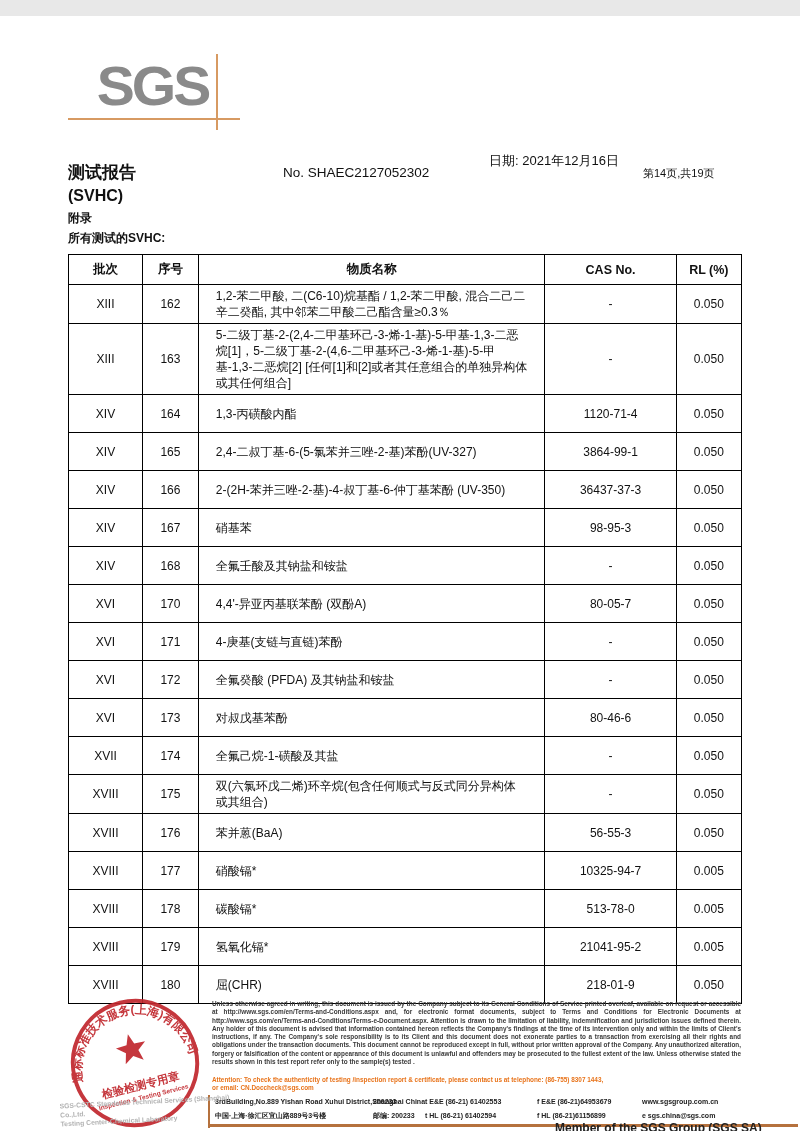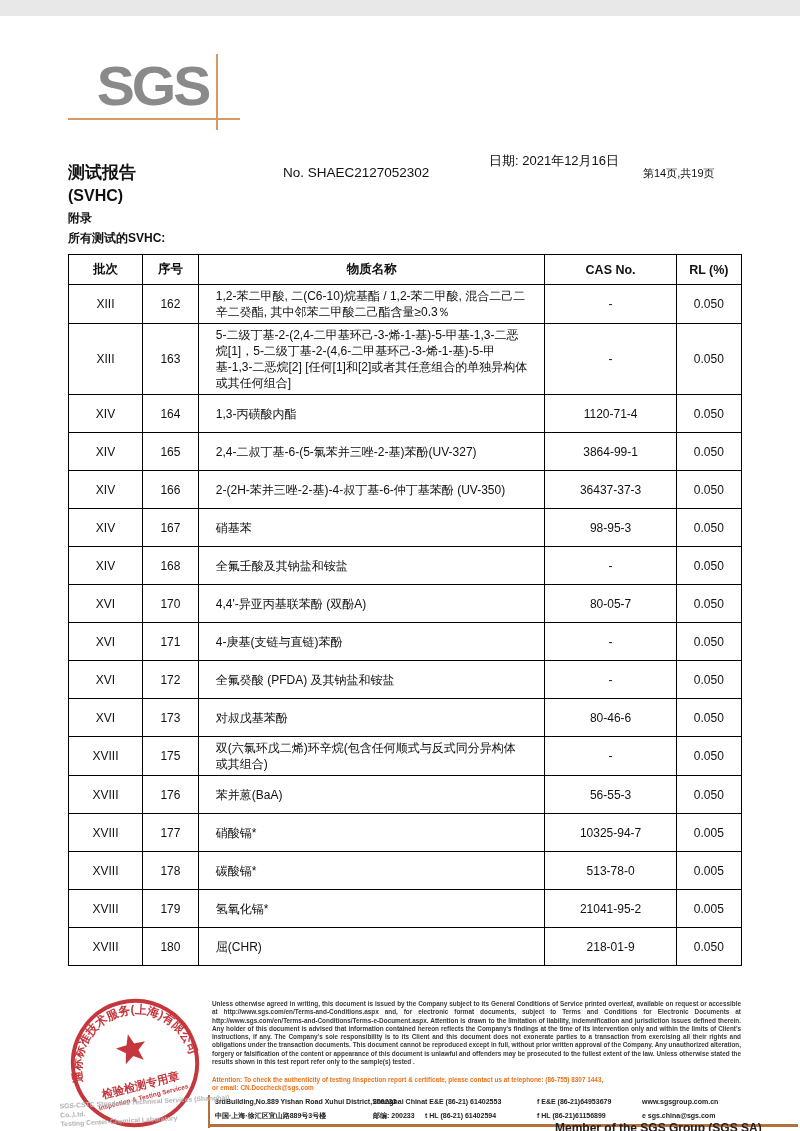--- a/index.html
+++ b/index.html
@@ -156,20 +156,27 @@
       <td class="col-no">172</td>
       <td class="col-name">全氟癸酸 (PFDA) 及其钠盐和铵盐</td>
       <td class="col-cas">-</td>
       <td class="col-rl">0.050</td>
     </tr>
         <tr>
       <td class="col-batch">XVI</td>
       <td class="col-no">173</td>
       <td class="col-name">对叔戊基苯酚</td>
       <td class="col-cas">80-46-6</td>
+      <td class="col-rl">0.050</td>
+    </tr>
+        <tr>
+      <td class="col-batch">XVII</td>
+      <td class="col-no">174</td>
+      <td class="col-name">全氟己烷-1-磺酸及其盐</td>
+      <td class="col-cas">-</td>
       <td class="col-rl">0.050</td>
     </tr>
         <tr>
       <td class="col-batch">XVIII</td>
       <td class="col-no">175</td>
       <td class="col-name">双(六氯环戊二烯)环辛烷(包含任何顺式与反式同分异构体或其组合)</td>
       <td class="col-cas">-</td>
       <td class="col-rl">0.050</td>
     </tr>
         <tr>

